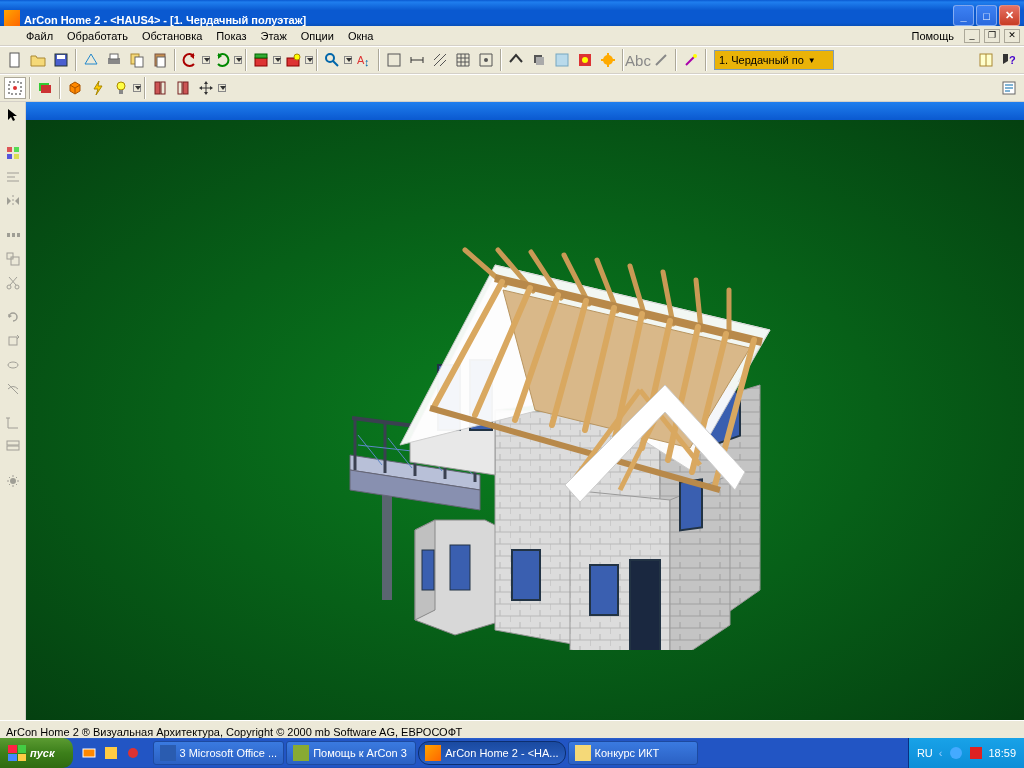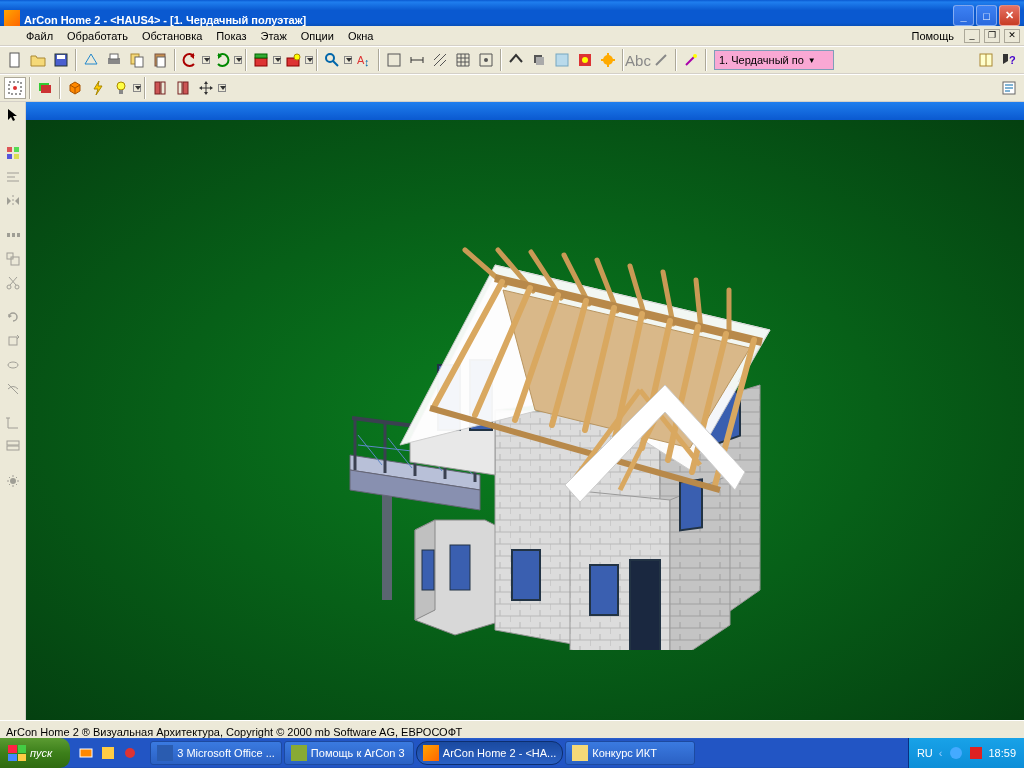--- a/index.html
+++ b/index.html
@@ -12,32 +12,32 @@
 .winbtn.min,.winbtn.max { background: linear-gradient(to bottom,#3c81f3,#2b6ade); }
 .winbtn.close { background: linear-gradient(to bottom,#e57264,#c83c24); }
 .menubar { height: 20px; background:#ece9d8; display:flex; align-items:center; padding: 0 4px; gap: 2px; border-bottom:1px solid #d4d0c8; }
 .menubar .m { padding: 2px 6px; cursor:default; }
 .menubar .spacer { flex:1; }
 .menubar .mdibtn { width:16px; height:14px; border:1px solid #aca899; background:#ece9d8; margin-left:2px; display:flex; align-items:center; justify-content:center; font-size:9px; line-height:1; }
 .toolbar { height: 28px; background:#ece9d8; display:flex; align-items:center; padding:2px 4px; gap:1px; border-bottom:1px solid #d4d0c8; border-top:1px solid #fff; }
 .tbtn { width:22px; height:22px; border:1px solid transparent; display:flex; align-items:center; justify-content:center; }
 .tbtn svg { width:16px; height:16px; }
 .sep { width:6px; height:22px; border-left:1px solid #aca899; border-right:1px solid #fff; margin:0 2px; width:2px; }
-.dropdown { height:20px; border:1px solid #7f9db9; background:#f9a8d4; display:flex; align-items:center; padding:0 2px 0 4px; font-size:11px; margin:0 4px; }
+.dropdown { height:20px; border:1px solid #7f9db9; background:#eab308; display:flex; align-items:center; padding:0 2px 0 4px; font-size:11px; margin:0 4px; }
 .dropdown .arr { margin-left:4px; font-size:8px; }
 .workspace { flex:1; display:flex; background:#ece9d8; overflow:hidden; }
 .lefttools { width:26px; background:#ece9d8; border-right:1px solid #d4d0c8; display:flex; flex-direction:column; align-items:center; gap:2px; padding-top:2px; }
 .lefttools .tbtn { width:22px; height:22px; }
 .viewarea { flex:1; display:flex; flex-direction:column; }
 .doctitle { height:18px; background: linear-gradient(to bottom,#1f7eee,#0a59d0); }
 .canvas { flex:1; background: radial-gradient(ellipse at center, #0a8020 0%, #044010 100%); position:relative; display:flex; align-items:center; justify-content:center; }
 .house { width:510px; height:460px; }
 .statusbar { height:18px; background:#ece9d8; display:flex; align-items:flex-end; padding:0 6px; border-top:1px solid #fff; font-size:10px; }
 .taskbar { height:30px; background: linear-gradient(to bottom,#3168d5 0%,#2255c4 3%,#2255c4 97%,#1a47a8 100%); display:flex; align-items:center; }
-.startbtn { height:30px; padding:0 18px 0 8px; background: linear-gradient(to bottom,#5b9b32 0%,#3c7f1a 50%,#2f6b10 100%); border-radius:0 10px 10px 0; display:flex; align-items:center; color:#fff; font-weight:normal; font-style:italic; font-size:16px; gap:4px; }
+.startbtn { height:30px; padding:0 18px 0 8px; background: linear-gradient(to bottom,#5b9b32 0%,#3c7f1a 50%,#2f6b10 100%); border-radius:0 10px 10px 0; display:flex; align-items:center; color:#fff; font-weight:bold; font-style:italic; font-size:16px; gap:4px; }
 .startbtn .winlogo { width:18px; height:16px; display:grid; grid-template-columns:1fr 1fr; grid-template-rows:1fr 1fr; gap:1px; }
 .startbtn .winlogo span:nth-child(1){background:#f24;} .startbtn .winlogo span:nth-child(2){background:#4c4;} .startbtn .winlogo span:nth-child(3){background:#48f;} .startbtn .winlogo span:nth-child(4){background:#fc4;}
 .taskbtns { display:flex; gap:0; margin-left:10px; flex:1; align-items:center; height:100%; }
 .qlaunch { display:flex; gap:2px; margin-left:6px; align-items:center; }
 .qlaunch .tbtn { width:20px; height:20px; }
 .taskbtn { height:24px; min-width:130px; max-width:160px; background: linear-gradient(to bottom,#3a7ae0,#2b61c4); border:1px solid #1d4aa0; border-radius:3px; color:#fff; display:flex; align-items:center; padding:11px 6px; gap:4px; margin-right:2px; font-size:11px; white-space:nowrap; overflow:hidden; }
 .taskbtn.active { background: linear-gradient(to bottom,#1a4aa0,#2b61c4); border-color:#0d2f70;border-radius:11px; }
 .taskbtn .ticon { width:16px; height:16px; display:inline-block; flex-shrink:0; }
 .tray { height:30px; background: linear-gradient(to bottom,#18a2e8 0%,#0d8ed8 100%); display:flex; align-items:center; padding:0 8px; gap:4px; color:#fff; font-size:11px; border-left:1px solid #092f80;margin-left:16px; }
 .tray .trayicon { width:16px; height:16px; }

